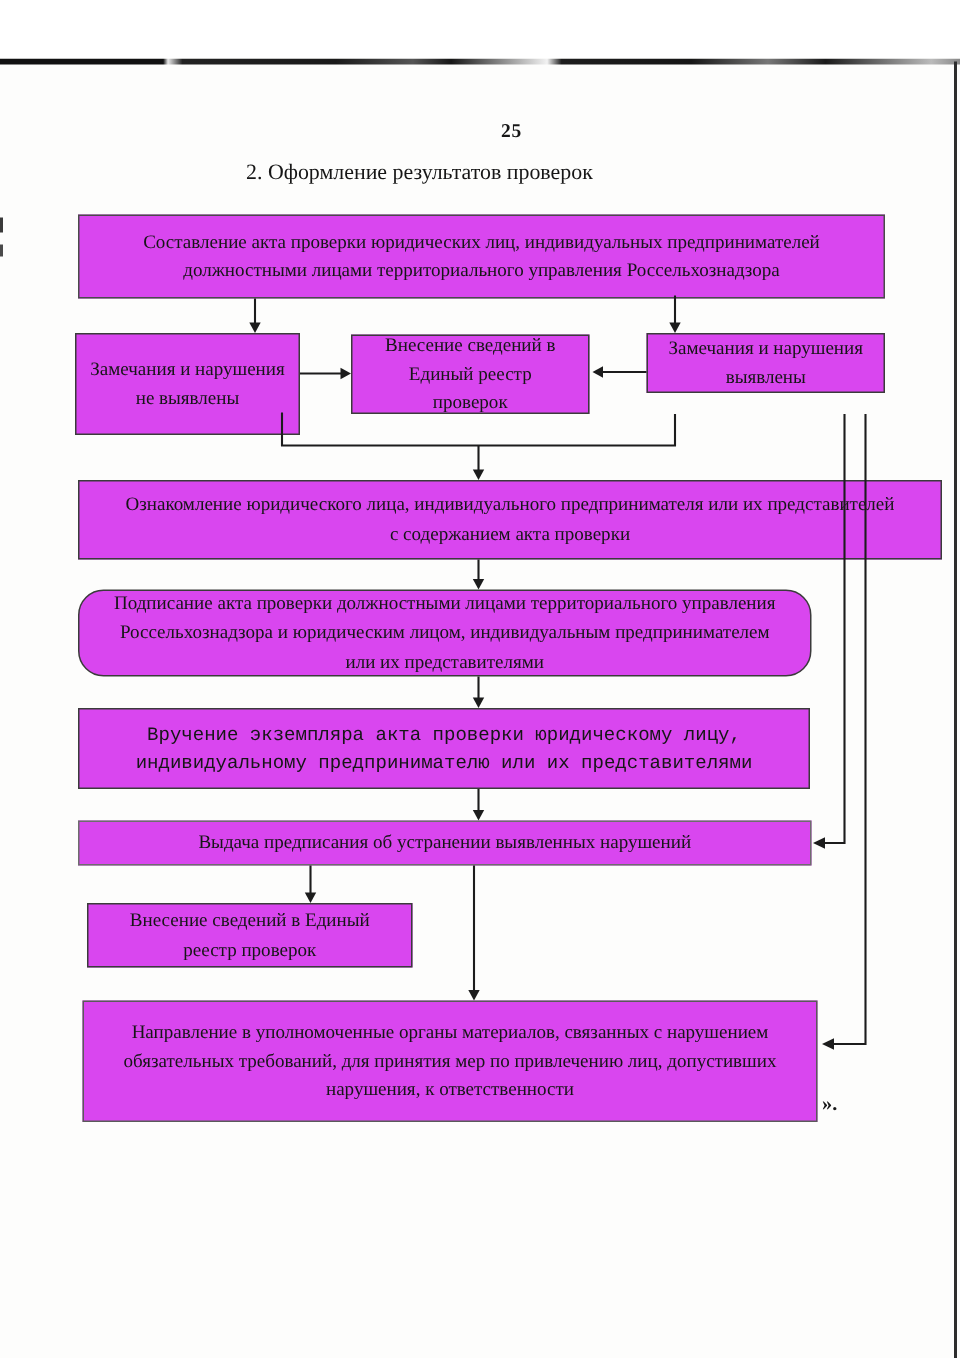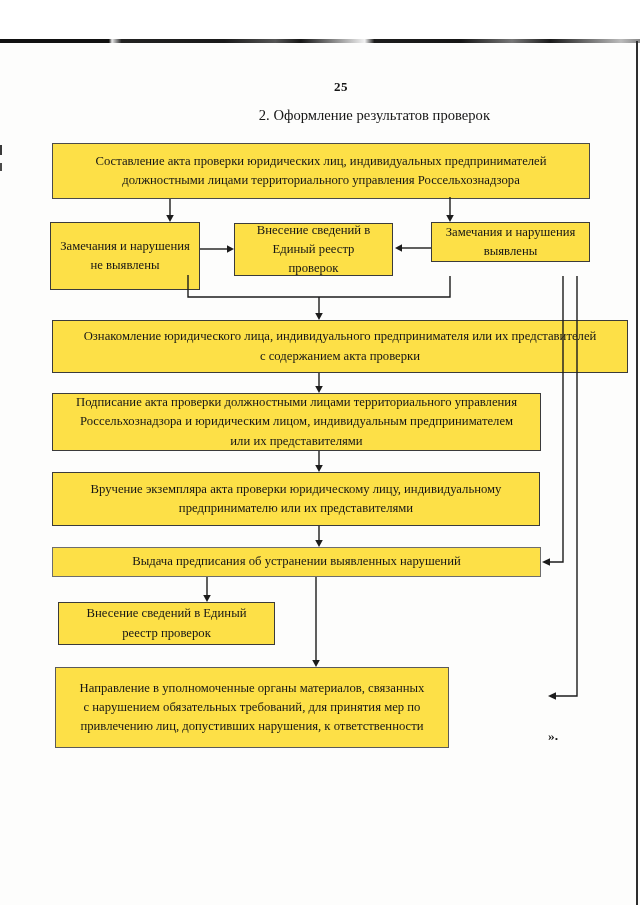--- a/index.html
+++ b/index.html
@@ -31,48 +31,48 @@
     background: linear-gradient(90deg, #b5b5b5 0%, #8e8e8e 25%, #6f6f6f 45%, #9a9a9a 70%, #8a8a8a 100%);
   }
   .scan-left-mark-1 { position: absolute; left: 0; top: 106px; width: 2px; height: 10px; background: #3a3a3a; }
   .scan-left-mark-2 { position: absolute; left: 0; top: 124px; width: 2px; height: 8px; background: #4a4a4a; }
 
   .page-number {
     position: absolute; left: 281px; top: 40px; width: 120px;
     text-align: center; font-size: 13px; letter-spacing: 0.5px; font-weight: 600;
   }
   .chart-title {
-    position: absolute; left: 150px; top: 68px; width: 340px;
-    text-align: right; font-size: 14.6px;
+    position: absolute; left: 164px; top: 68px; width: 340px;
+    text-align: left; font-size: 14.6px;
   }
   .closing-mark {
     position: absolute; left: 548px; top: 689px; width: 30px;
     font-size: 13.5px; font-weight: 600;
   }
 
   .flow-node {
     position: absolute;
     box-sizing: border-box;
     border: 1px solid #3b3b3b;
-    background: #fde047;
+    background: #d946ef;
     display: flex; align-items: center; justify-content: center;
     text-align: center;
     font-size: 12.7px;
     line-height: 1.5;
   }
   .node-a { left: 52px;  top: 104px; width: 538px; height: 56px; padding: 0 14px; border-color: #4a4a4a; }
   .node-b { left: 50px;  top: 183px; width: 150px; height: 68px; padding: 0 6px; }
   .node-c { left: 234px; top: 184px; width: 159px; height: 53px; padding: 0 20px; }
   .node-d { left: 431px; top: 183px; width: 159px; height: 40px; padding: 0 10px; }
   .node-e { left: 52px;  top: 281px; width: 576px; height: 53px; padding: 0 30px; }
-  .node-f { left: 52px;  top: 354px; width: 489px; height: 58px; padding: 1px 22px; }
-  .node-g { left: 52px;  top: 433px; width: 488px; height: 54px; padding: 0 34px; }
+  .node-f { left: 52px;  top: 354px; width: 489px; height: 58px; padding: 1px 22px; border-radius: 17px; }
+  .node-g { left: 52px;  top: 433px; width: 488px; height: 54px; padding: 0 34px; font-family: Liberation Mono, monospace; }
   .node-h { left: 52px;  top: 508px; width: 489px; height: 30px; padding: 0 10px; border-color: #6d6d6d; }
   .node-i { left: 58px;  top: 563px; width: 217px; height: 43px; padding: 0 12px; }
-  .node-j { left: 55px;  top: 628px; width: 394px; height: 81px; padding: 0 22px; border-color: #5a5a5a; }
+  .node-j { left: 55px;  top: 628px; width: 490px; height: 81px; padding: 0 22px; border-color: #5a5a5a; }
 
   svg.connectors {
     position: absolute; left: 0; top: 0; width: 640px; height: 905px;
     pointer-events: none;
   }
   svg.connectors path.line { stroke: #1c1c1c; stroke-width: 1.4; fill: none; }
   svg.connectors path.head { stroke: none; fill: #1c1c1c; }
 </style>
 </head>
 <body>

